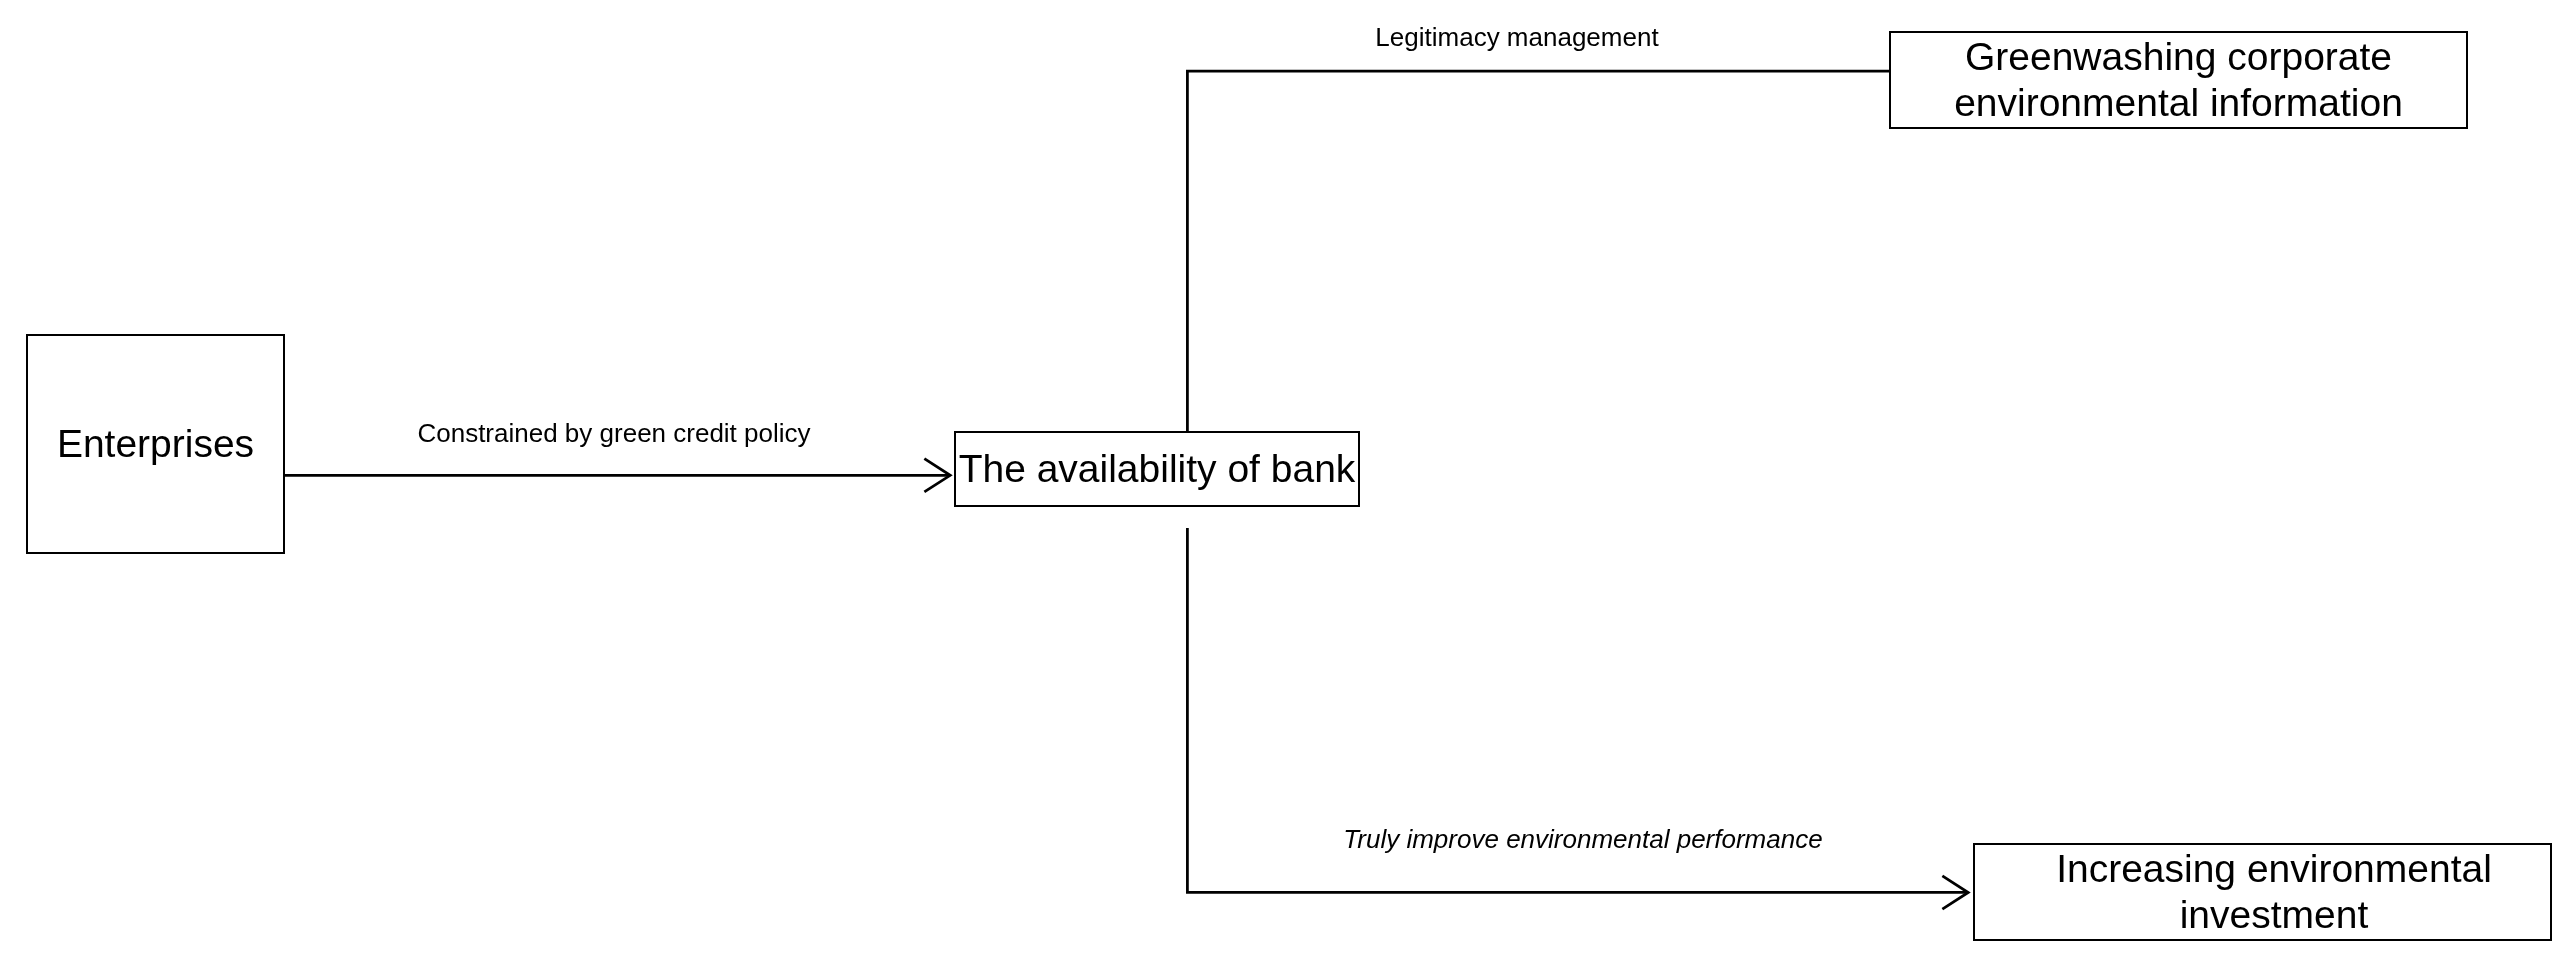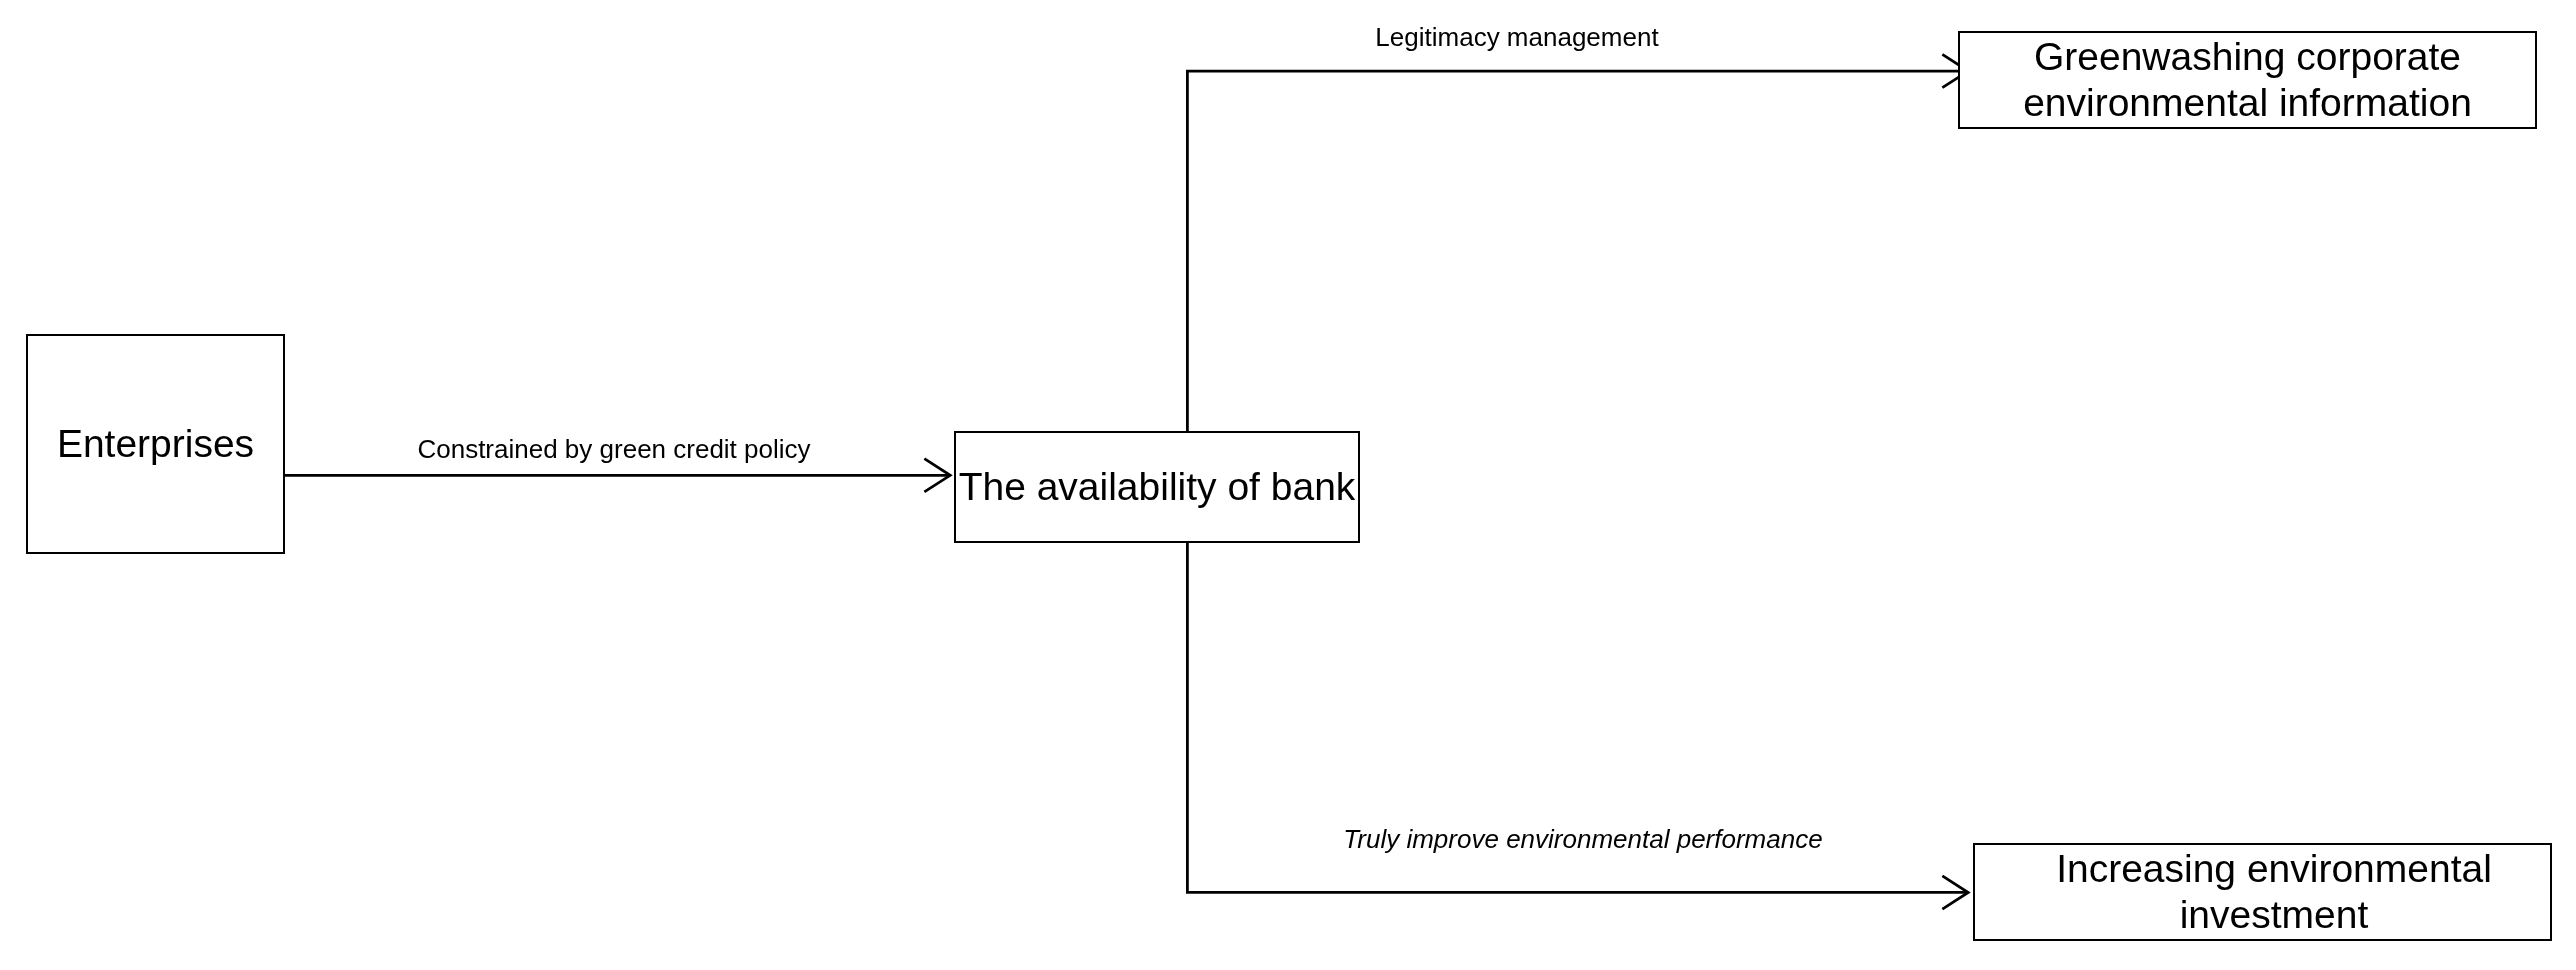--- a/index.html
+++ b/index.html
@@ -43,33 +43,33 @@
     flex-direction: column;
     justify-content: center;
     align-items: center;
     text-align: center;
     font-size: 39px;
     line-height: 46px;
     color: var(--text);
   }
   .node .node-line { width: 100%; }
   #node-enterprises   { left: 26px;   top: 334px; width: 259px; height: 220px; }
-  #node-bank-credit   { left: 954px; top: 431px; width: 406px; height: 112px; }
-  #node-greenwashing  { left: 1958px; top: 30.5px;  width: 579px; height: 98px; }
+  #node-bank-credit   { left: 954px; top: 431px; width: 406px; height: 76px; }
+  #node-greenwashing  { left: 1889px; top: 30.5px;  width: 579px; height: 98px; }
   #node-investment    { left: 1973px; top: 843px; width: 579px; height: 98px; padding-left: 23px; }
   .edge-label {
     position: absolute;
     transform: translateX(-50%);
     white-space: nowrap;
     font-size: 26px;
     line-height: 44px;
     color: var(--text);
     text-align: center;
   }
-  #label-constrained { left: 614px;  top: 411px; margin-top: 16px; }
+  #label-constrained { left: 614px;  top: 411px; }
   #label-legitimacy  { left: 1517px; top: 14.8px;  }
   #label-improve     { left: 1583px; top: 817px; font-style: italic; }
 </style>
 </head>
 <body>
 
 <div id="canvas">
 
   <svg id="connector-layer" viewBox="0 0 2790 1051" xmlns="http://www.w3.org/2000/svg">
     <defs>

